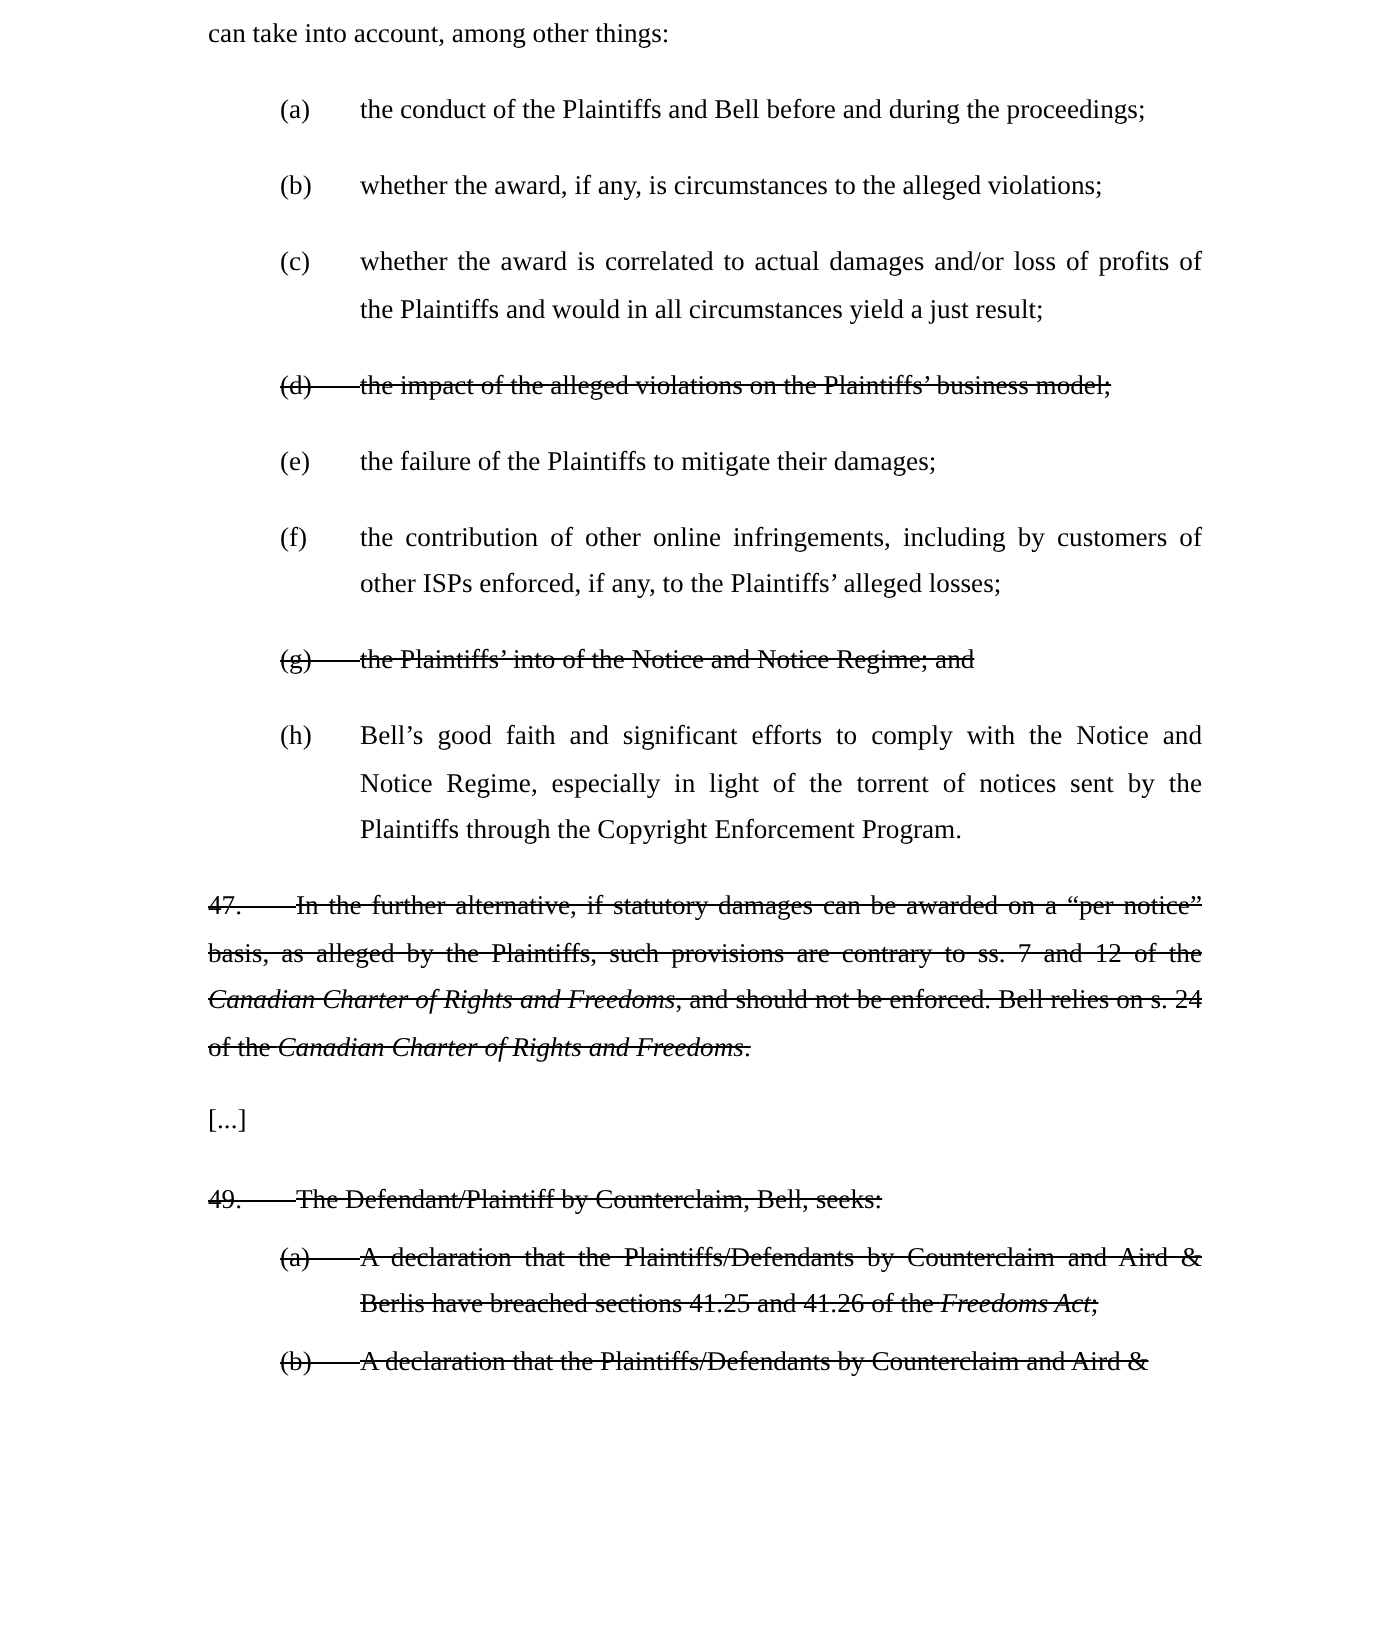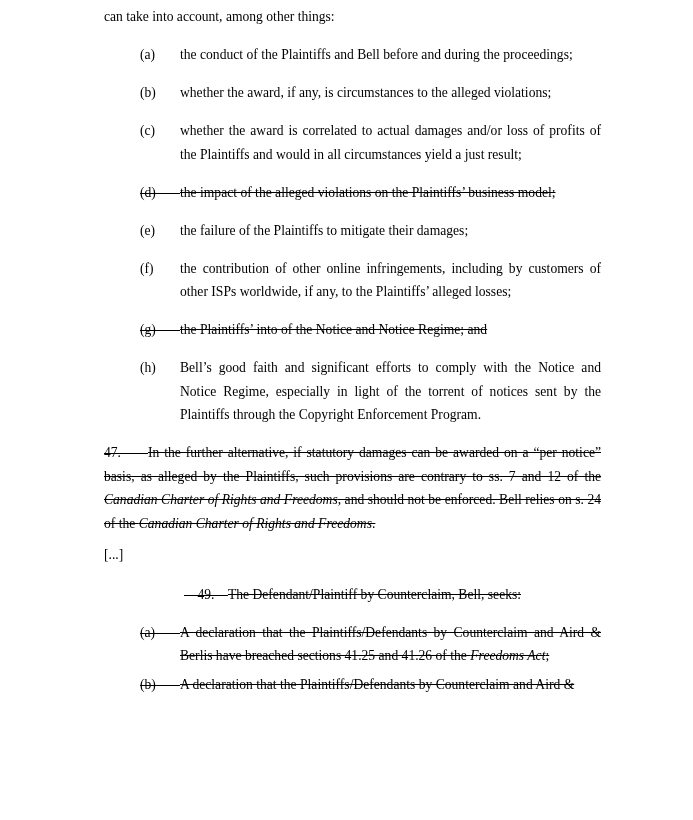--- a/index.html
+++ b/index.html
@@ -42,35 +42,35 @@
     content: "";
     position: absolute;
     left: 0; top: 12px;
     width: 100%; height: 1px;
     background: #000;
   }
   
   .li-text.ul { text-decoration: underline line-through; }
 
   
-  .num-para { margin-bottom: 8px; }
+  .num-para { margin-bottom: 13px; }
   .num {
     display: inline-block;
     width: 44px;               
     position: relative;
   }
   .num-para.pstruck { text-decoration: line-through; }
   .num-para.pstruck .num::after {
     content: "";
     position: absolute;
     left: 0; top: 12px;
     width: 100%; height: 1px;
     background: #000;
   }
-  .p49 { margin-bottom: 14px; text-align: center; }
+  .p49 { margin-bottom: 5px; }
 
   .it { font-style: italic; }
 
   .omission { margin-bottom: 16.5px; }
 
   .heading {
     font-weight: bold;
     font-size: 13.6px;
     margin-bottom: 24.5px;
   }
@@ -107,21 +107,21 @@
       <span class="li-text">the impact of the alleged violations on the Plaintiffs’ business model;</span>
     </div>
 
     <div class="li">
       <span class="li-label">(e)</span>
       <span class="li-text">the failure of the Plaintiffs to mitigate their damages;</span>
     </div>
 
     <div class="li">
       <span class="li-label">(f)</span>
-      <span class="li-text">the contribution of other online infringements, including by customers of other ISPs worldwide, if any, to the Plaintiffs’ alleged losses;</span>
+      <span class="li-text">the contribution of other online infringements, including by customers of other ISPs enforced, if any, to the Plaintiffs’ alleged losses;</span>
     </div>
 
     <div class="li struck">
       <span class="li-label">(g)</span>
       <span class="li-text">the Plaintiffs’ into of the Notice and Notice Regime; and</span>
     </div>
 
     <div class="li">
       <span class="li-label">(h)</span>
       <span class="li-text">Bell’s good faith and significant efforts to comply with the Notice and Notice Regime, especially in light of the torrent of notices sent by the Plaintiffs through the Copyright Enforcement Program.</span>

